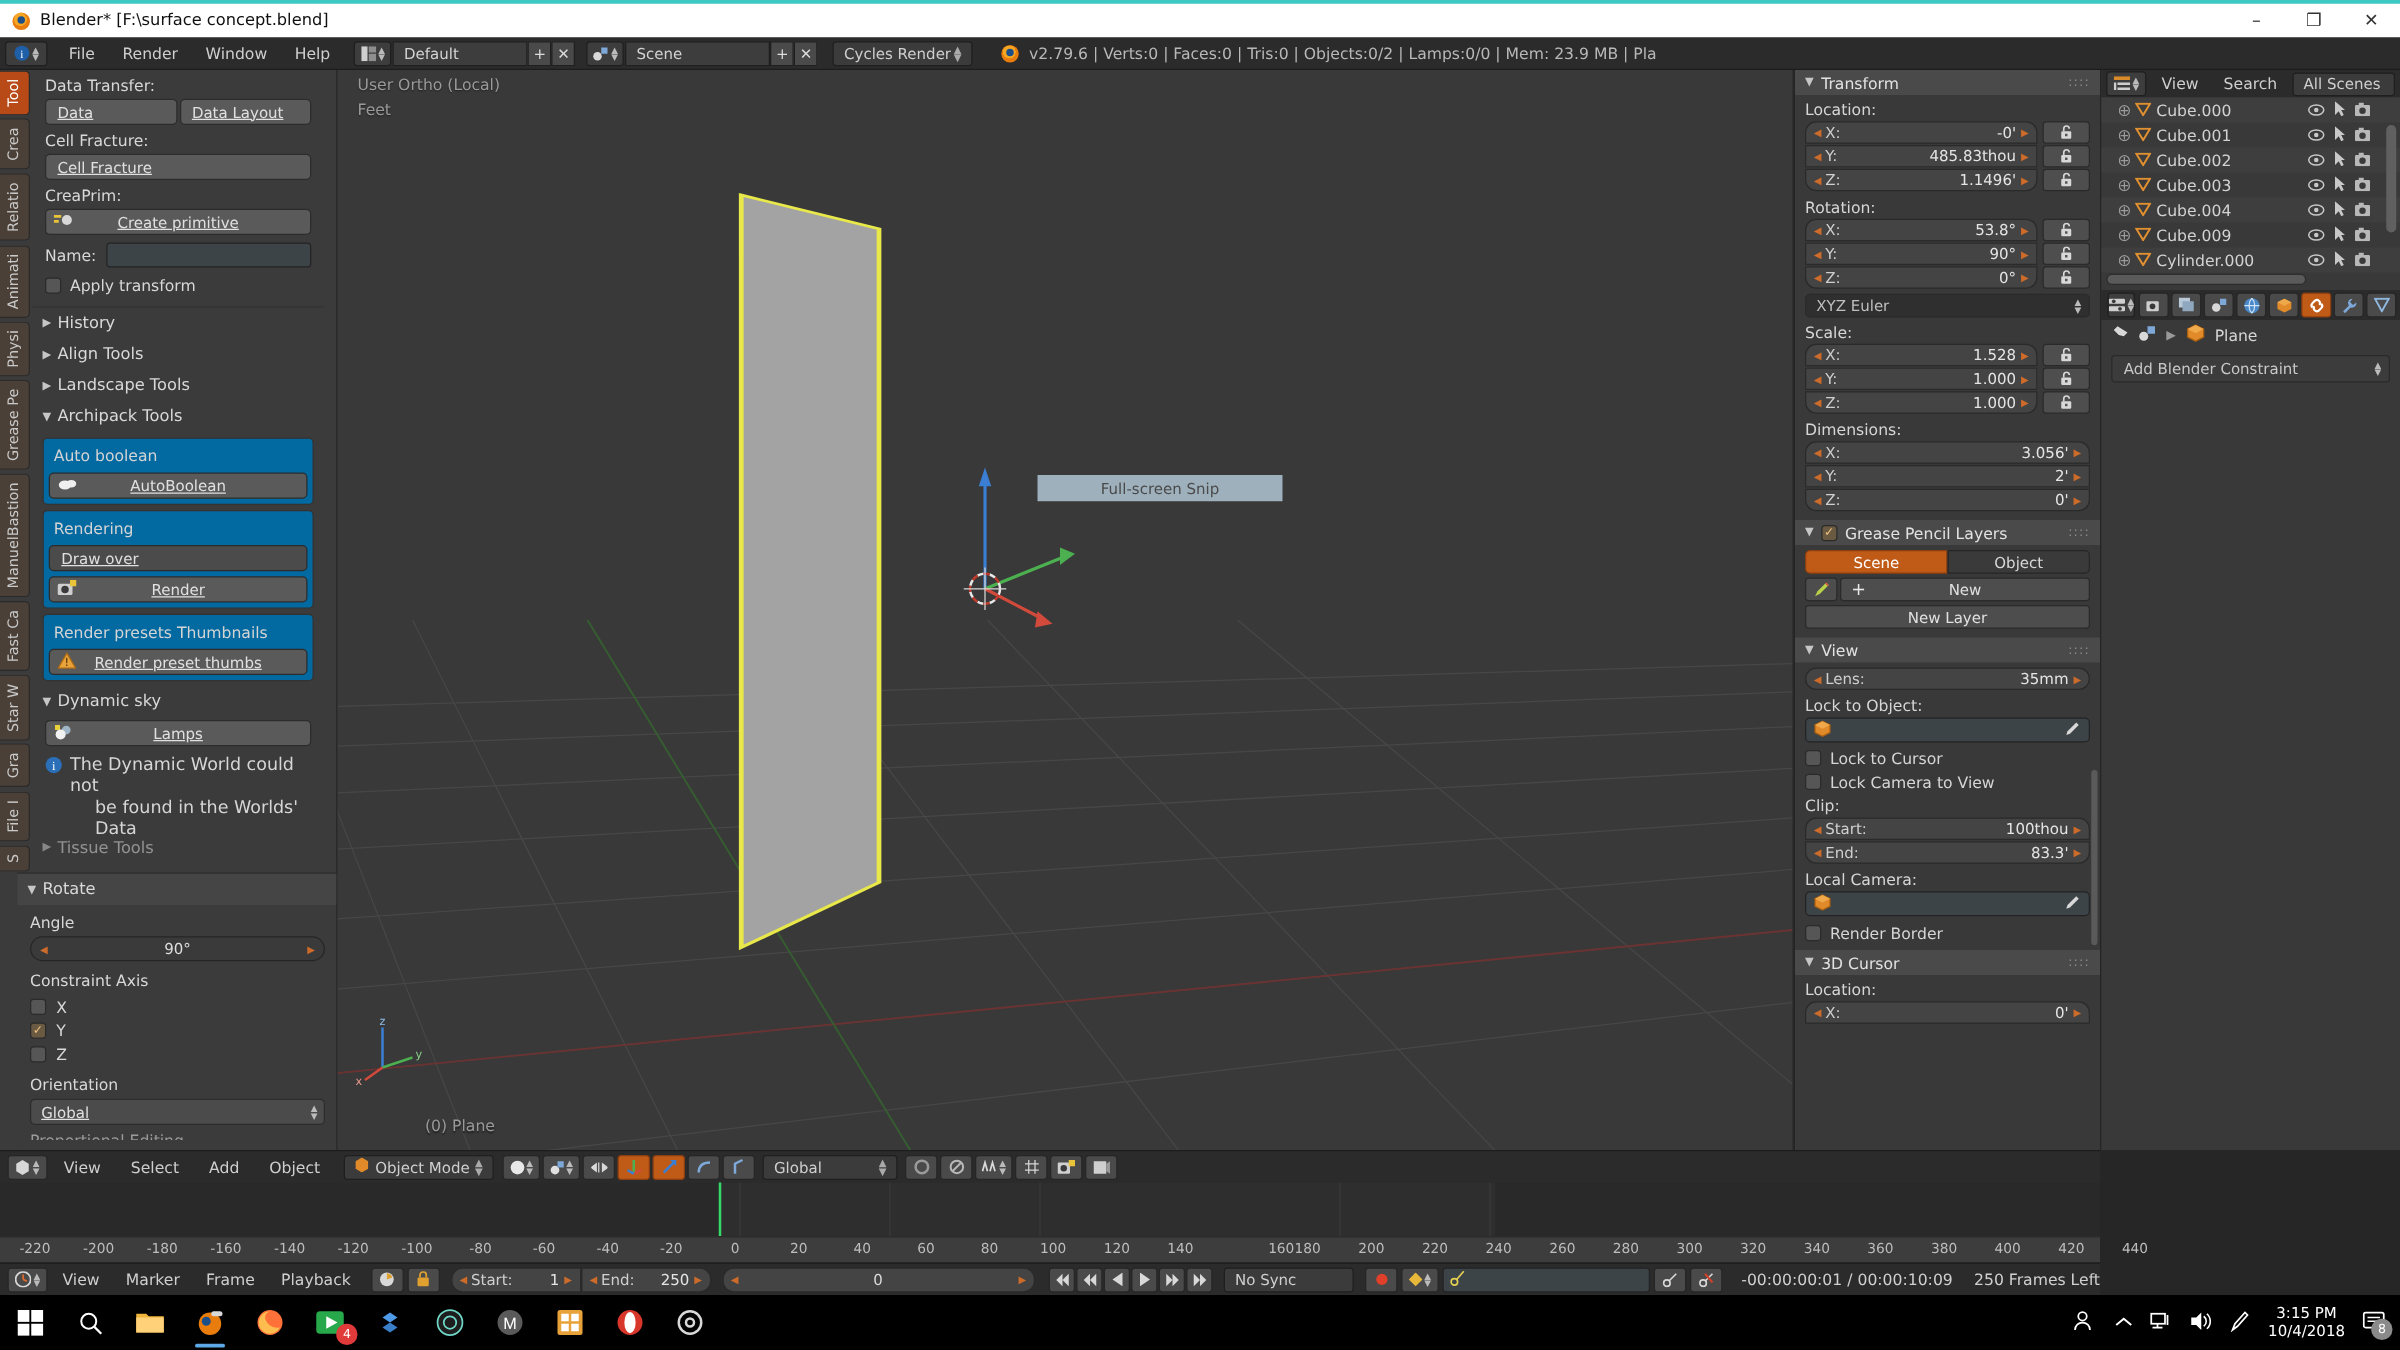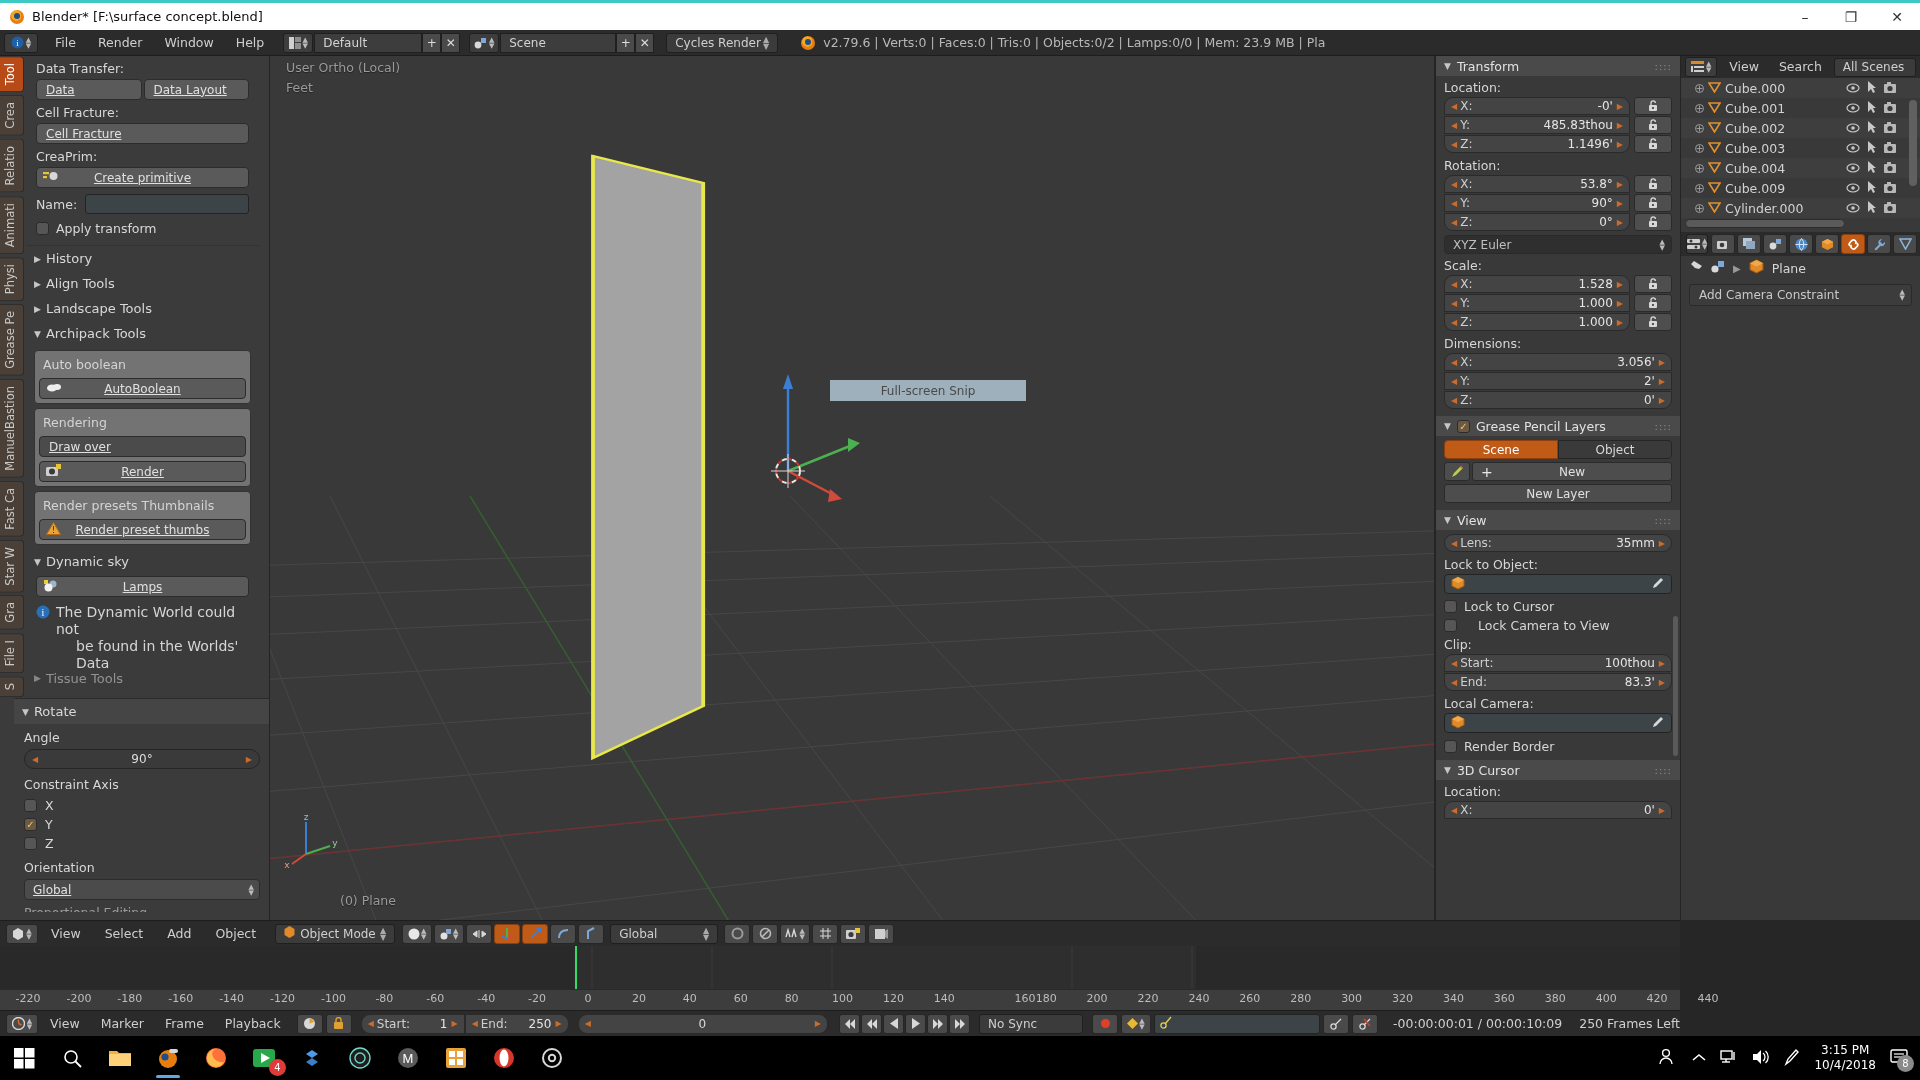--- a/index.html
+++ b/index.html
@@ -49,21 +49,21 @@
     border-radius:4px 0 0 4px; writing-mode:vertical-rl; transform:rotate(180deg);
     text-align:center; font-size:11.5px; padding:6px 3px; margin-bottom:3px; }
   .vtab.active { background:#b84a18; color:#fff; }
   .panel-body { position:absolute; left:26px; top:0; right:10px; bottom:0; }
   .plabel { color:#d8d8d8; font-size:12.5px; padding:5px 10px 3px 10px; }
   .tbtn { background:#5a5a5a; border:1px solid #2c2c2c; border-radius:4px; color:#e0e0e0;
     height:21px; display:flex; align-items:center; justify-content:center; font-size:12px;text-decoration:underline; }
   .trow { display:flex; gap:2px; padding:0 10px; }
   .sect { color:#d8d8d8; font-size:13px; padding:5px 8px; display:flex; align-items:center; gap:5px;}
   .tri { font-size:9px; color:#c6c6c6; }
-  .subbox { background:#737373; border:1px solid #333; border-radius:4px; margin:4px 8px; padding:4px; }
+  .subbox { background:#0369a1; border:1px solid #333; border-radius:4px; margin:4px 8px; padding:4px; }
   .chk { width:13px;height:13px;background:#565656;border:1px solid #2b2b2b;border-radius:3px;
     display:inline-flex;align-items:center;justify-content:center;font-size:10px;color:#ddd;}
   .chk.on { background:#6b5a42; color:#f0c080; }
   .fieldbox { background:#3c4448;border:1px solid #232323;border-radius:3px;height:20px;}
   .numslider { background:#3a3a3a;border:1px solid #262626;border-radius:10px;height:20px;
     display:flex;align-items:center;justify-content:center;color:#ddd;font-size:12px;position:relative;}
   .numslider .la{position:absolute;left:7px;color:#cc6b2a;font-size:8px;}
   .numslider .ra{position:absolute;right:7px;color:#cc6b2a;font-size:8px;}
 
   
@@ -669,21 +669,21 @@
             </svg></span>
         <span style="margin-left:auto"><svg width="13" height="13" viewBox="0 0 13 13">
               <path d="M1 12 L4 11 L11 4 L9 2 L2 9 Z" fill="#d8d8d8"></path>
             </svg></span>
       </div>
     </div>
     <div style="display:flex;align-items:center;gap:7px;padding:5px 8px 0 8px">
       <span class="chk"></span>
       <span style="font-size:12.5px">Lock to Cursor</span>
     </div>
-    <div style="display:flex;align-items:center;gap:21px;padding:4px 8px 0 8px">
+    <div style="display:flex;align-items:center;gap:7px;padding:4px 8px 0 8px">
       <span class="chk"></span>
       <span style="font-size:12.5px">Lock Camera to View</span>
     </div>
     <div class="plab">Clip:</div>
     <div class="nrow">
       <div class="nfield top">
         <span class="la">◀</span>
         <span class="lbl">Start:</span>
         <span class="val">100thou</span>
         <span class="ra">▶</span>
@@ -999,21 +999,21 @@
           </svg></span>
       <span style="color:#999;font-size:10px">▶</span>
       <span><svg width="15" height="15" viewBox="0 0 14 14">
             <polygon points="7,1 13,4 13,10 7,13 1,10 1,4" fill="#e08a2a" stroke="#a85f10"></polygon>
             <polygon points="7,1 13,4 7,7 1,4" fill="#f0a94a"></polygon>
           </svg></span>
       <span>Plane</span>
     </div>
     <div style="padding:4px 8px">
       <div class="wbtn2" style="height:22px;background:#3c3c3c;justify-content:flex-start;padding-left:9px;position:relative;color:#c8c8c8">
-        <span>Add Camera Constraint</span>
+        <span>Add Blender Constraint</span>
         <span style="position:absolute;right:6px;font-size:7px;line-height:6px;color:#bbb">▲<br>▼</span>
       </div>
     </div>
   </div>
 
   <div class="vp-header">
     <div class="hico" style="width:32px">
       <svg width="12" height="12" viewBox="0 0 12 12">
           <polygon points="6,0 11,3 11,9 6,12 1,9 1,3" fill="#d8d8d8"></polygon>
         </svg>

